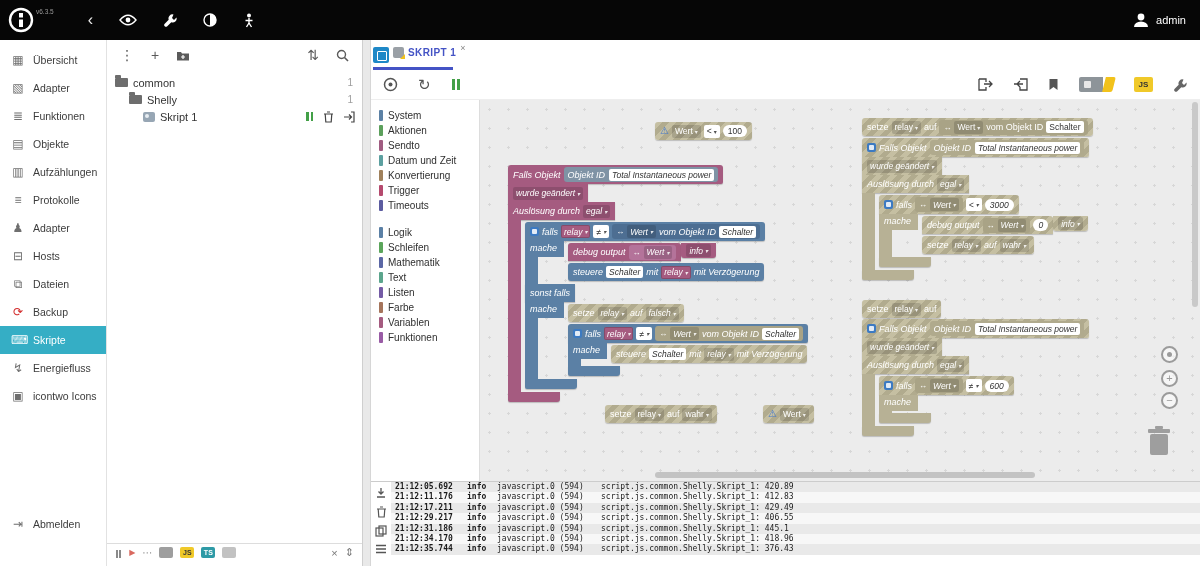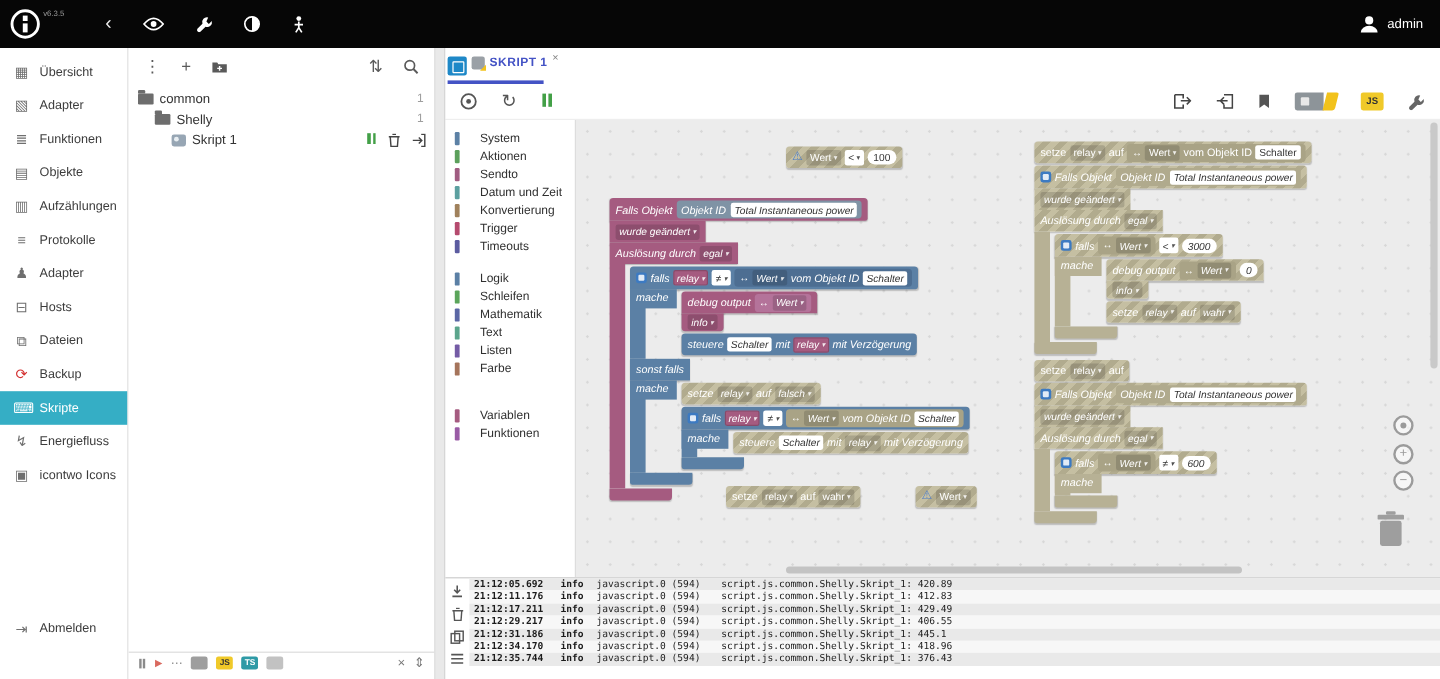--- a/index.html
+++ b/index.html
@@ -84,21 +84,21 @@
   .bb-gray { width:24px; background:#8d9499; border-radius:2px 0 0 2px; position:relative; }
   .bb-gray::after { content:""; position:absolute; left:5px; top:4px; width:7px; height:7px; background:#e8e8e8; border-radius:1px; }
   .bb-yellow { width:10px; background:#f2c21b; transform:skewX(-14deg); border-radius:0 2px 2px 0; margin-left:1px; }
   .js-badge { width:19px; height:15px; background:var(--js-badge,#f0c929); color:#333; font-size:8px; font-weight:bold;
               display:inline-flex; align-items:center; justify-content:center; border-radius:2px; cursor:pointer; }
 
   
   .blockly { position:absolute; left:0; right:0; top:60px; height:381px; }
   .toolbox { position:absolute; left:0; top:0; bottom:0; width:109px; background:#fff;
              border-right:1px solid #ddd; padding-top:8px; }
-  .cat { display:flex; align-items:center; gap:17px; height:15px; padding-left:8px; cursor:pointer; }
+  .cat { display:flex; align-items:center; gap:5px; height:15px; padding-left:8px; cursor:pointer; }
   .catbar { width:4px; height:11px; border-radius:1px; flex:none; }
   .catlabel { font-size:10px; color:#2f2f2f; white-space:nowrap; }
 
   .workspace { position:absolute; left:109px; top:0; right:0; bottom:0; overflow:hidden; background:#ececec;
                background-image:radial-gradient(#d7d7d7 1px, transparent 1.2px); background-size:19px 19px; }
   .abs { position:absolute; }
 
   
   .cb { width:max-content; font-size:9px; color:#fff;font-style:italic; }
   .cb.mag  { --c:var(--trigger,#a55b80); }
@@ -114,21 +114,21 @@
   .scontent { position:relative; display:flex; flex-direction:column; align-items:flex-start; gap:2px; padding:2px 0 3px 4px; }
   .scontent.nolabel { margin-left:13px; }
   .scontent.empty { min-height:12px; min-width:44px; }
   .cb > .foot { width:52px; height:10px; background:var(--c); border-radius:0 0 3px 2px; box-shadow:0 1px 1px rgba(0,0,0,.2); }
 
   .ib { display:flex; align-items:center; gap:3px; padding:0 5px; height:18px; border-radius:3px;
         width:max-content; font-size:9px; color:#fff; box-shadow:0 1px 1px rgba(0,0,0,.2); }
   .ib.mag  { background:var(--trigger,#a55b80); }
   .ib.blue { background:var(--logic,#5b80a5); }
   .ib.kh   { background:repeating-linear-gradient(135deg,#c5bfa2 0 5px,#b1ab8e 5px 10px); }
-  .ibgroup { display:flex; flex-direction:column; }
+  .ibgroup { display:flex; flex-direction:row; }
   .ibgroup .ib:first-child { border-radius:3px 3px 0 0; }
   .ibgroup .ib:last-child  { border-radius:0 0 3px 3px; height:15px; }
 
   .tok { white-space:nowrap; }
   .arrow { font-size:8px; }
   .warn { color:#4a7bc8; font-size:10px; line-height:10px; }
   .dd { display:inline-flex; align-items:center; gap:2px; background:rgba(0,0,0,.14); border-radius:2px;
         padding:0 3px; height:13px; font-size:8.5px; cursor:pointer; white-space:nowrap; }
   .dd::after { content:"▾"; font-size:6px; opacity:.85; }
   .dd.lite { background:#fff; color:#333; }
@@ -436,21 +436,21 @@
     <span class="catlabel">Mathematik</span>
   </div>
           <div class="cat">
     <span class="catbar" style="background: rgb(91, 165, 140);"></span>
     <span class="catlabel">Text</span>
   </div>
           <div class="cat">
     <span class="catbar" style="background: rgb(116, 91, 165);"></span>
     <span class="catlabel">Listen</span>
   </div>
-          <div class="cat" style="margin-bottom: 24px;">
+          <div class="cat" style="margin-bottom: 0;">
     <span class="catbar" style="background: rgb(165, 116, 91);"></span>
     <span class="catlabel">Farbe</span>
   </div>
           <div class="cat">
     <span class="catbar" style="background: rgb(165, 91, 128);"></span>
     <span class="catlabel">Variablen</span>
   </div>
           <div class="cat">
     <span class="catbar" style="background: rgb(153, 91, 165);"></span>
     <span class="catlabel">Funktionen</span>

